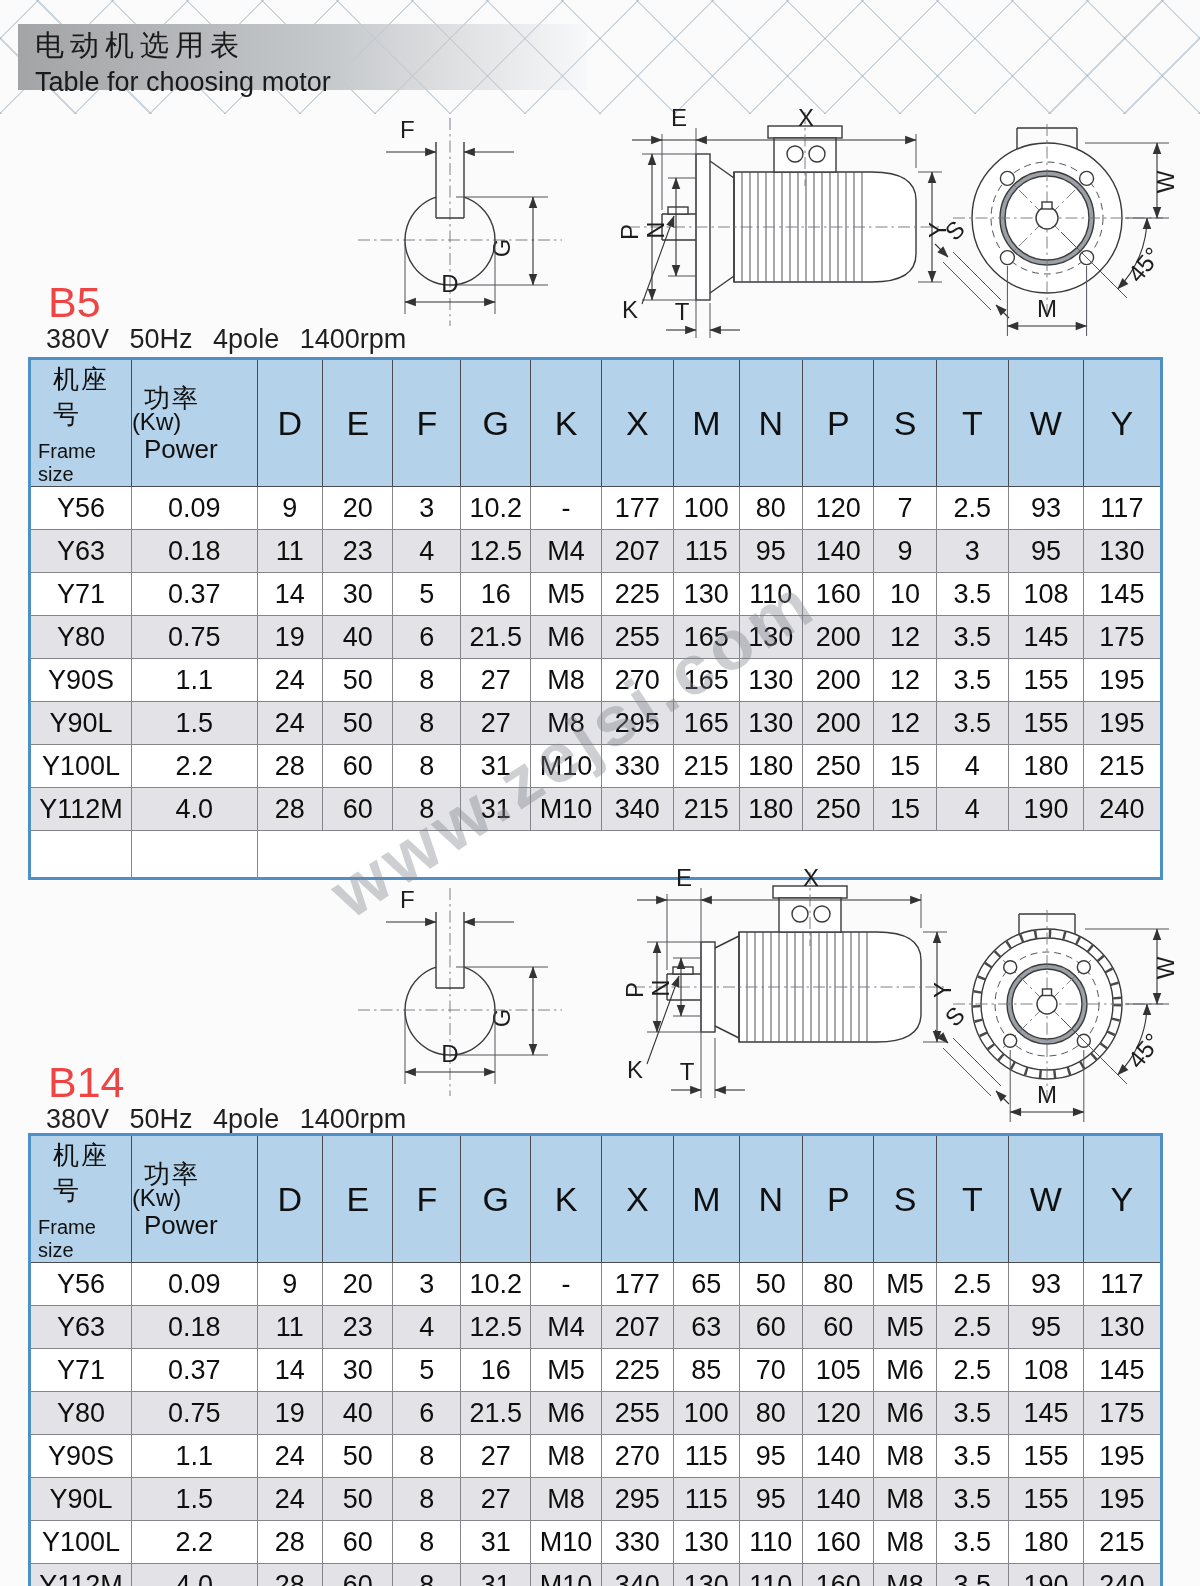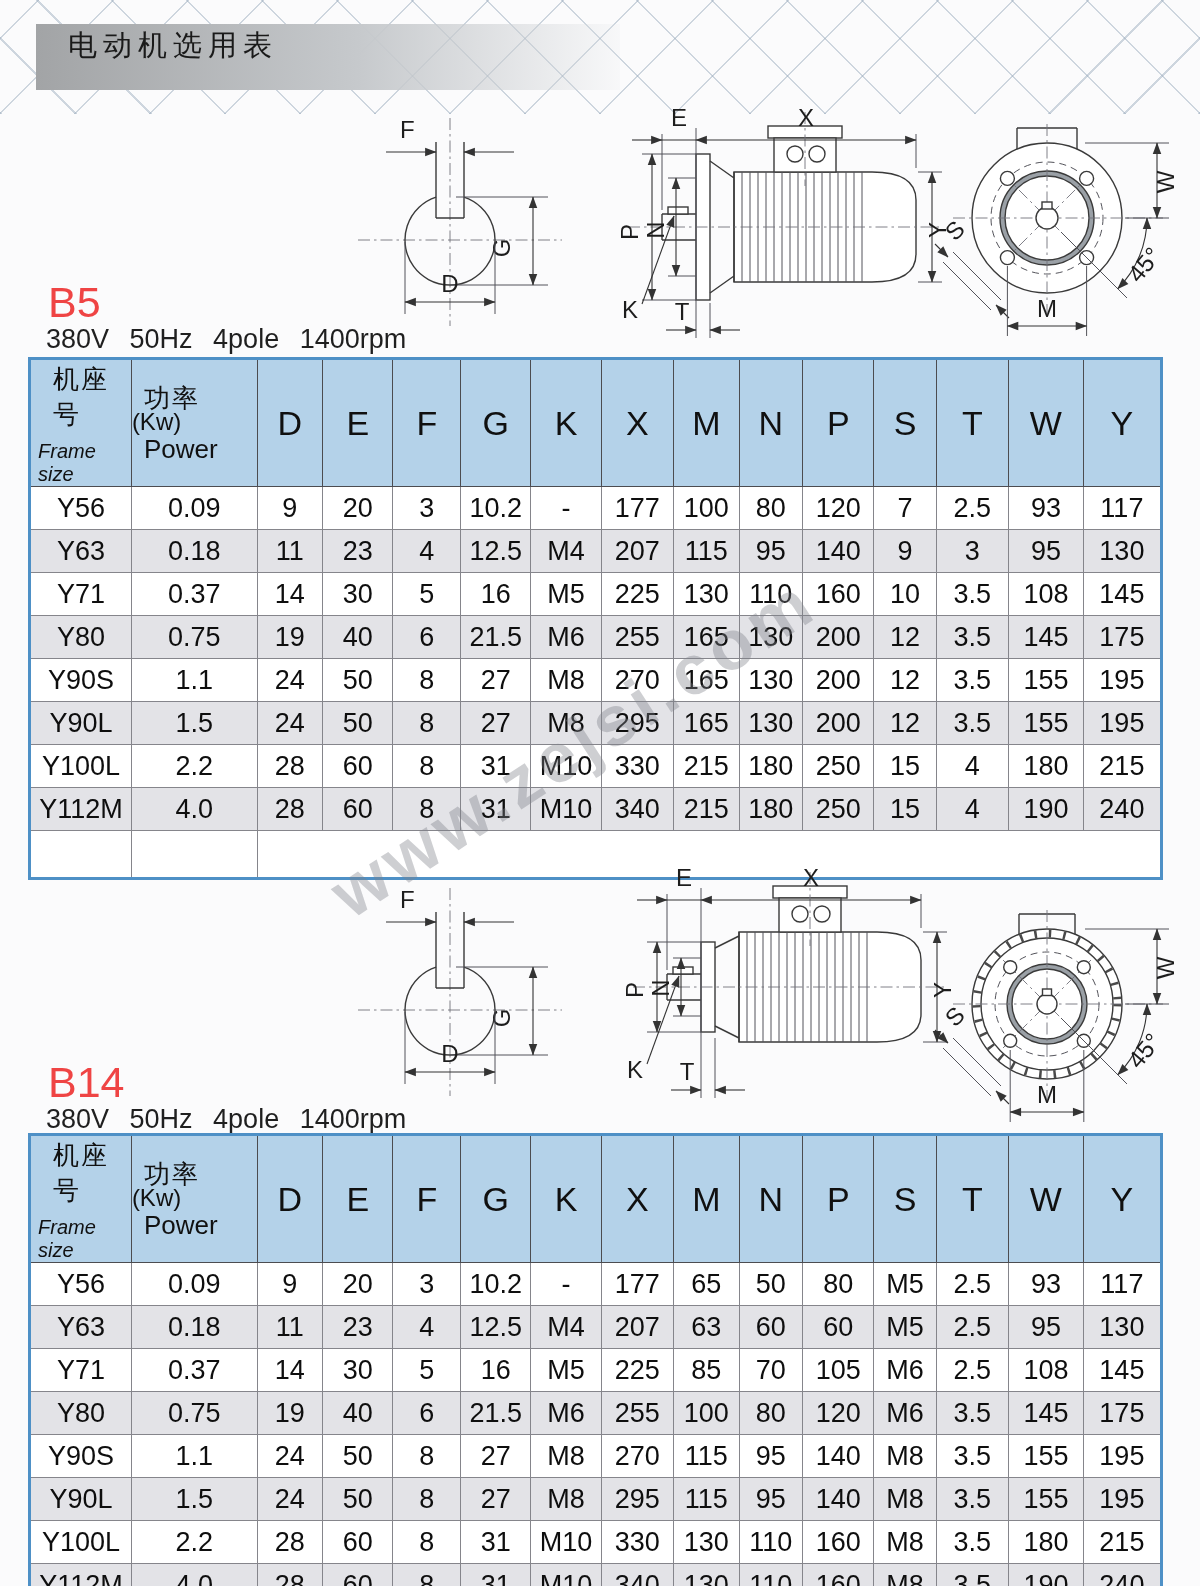--- a/index.html
+++ b/index.html
@@ -3,38 +3,38 @@
 <meta charset="utf-8">
 <style>
   html,body{margin:0;padding:0;background:#e9e9e9;}
   #page{position:relative;width:1200px;height:1586px;background:#fbfbfc;overflow:hidden;
         font-family:"Liberation Sans","DejaVu Sans",sans-serif;color:#111;}
   
   .hatch{position:absolute;left:0;top:0;width:1200px;height:114px;
     background-image:
       repeating-linear-gradient(45deg, rgba(150,168,186,.45) 0 1.5px, transparent 1.5px 53px),
       repeating-linear-gradient(-45deg, rgba(150,168,186,.45) 0 1.5px, transparent 1.5px 53px);}
-  .titlebar{position:absolute;left:36px;top:24px;width:552px;height:64px;padding:2px 0 0 32px;
+  .titlebar{position:absolute;left:18px;top:24px;width:552px;height:64px;padding:2px 0 0 17px;
     background:linear-gradient(90deg,#a2a4a6 0%,#c6c9cc 55%,rgba(228,231,234,.15) 100%);}
   .titlebar .zh{font-size:29px;letter-spacing:6px;color:#1a1a1a;}
   .titlebar .en{font-size:27px;color:#1a1a1a;margin-top:1px;}
   .sec-head{position:absolute;font-size:43px;color:#ef4444;}
   .sec-sub{position:absolute;font-size:27px;color:#1f1f1f;word-spacing:13px;}
   .watermark{position:absolute;left:338px;top:860px;font-size:70px;font-weight:bold;letter-spacing:5px;
     color:rgba(125,130,136,.38);transform:rotate(-33deg);transform-origin:0 50%;white-space:nowrap;pointer-events:none;}
   
   table.dim-table{position:absolute;left:28px;width:1135px;border-collapse:collapse;table-layout:fixed;
     background:#fff;border:3px solid #4e90c6;padding-left:19px;}
   .dim-table th{background:#b4d2e9;border:1px solid #4c4c50;font-weight:normal;padding:0;vertical-align:middle;}
   .dim-table td{border:1px solid #85858b;text-align:center;font-size:27px;color:#0e0e0e;padding:0;height:42px;}
   .dim-table tbody tr:nth-child(even) td{background:#e3e3e7;}
   .dim-table th.dim-th{font-size:34px;color:#101010;}
   th.frame-th{text-align:left;}
   .frame-th .zh{font-size:26px;margin:2px 0 8px 22px;letter-spacing:2px;}
-  .frame-th .en{font-size:20px;margin-left:7px;font-style:italic;}
+  .frame-th .en{font-size:20px;margin-left:7px;}
   th.power-th{text-align:left;}
   .power-th .zh{font-size:26px;margin:0 0 0 12px;letter-spacing:2px;}
   .power-th .kw{font-size:24px;text-align:left;margin:-8px 16px 0 0;}
   .power-th .en{font-size:26px;margin:-2px 16px 0 12px;}
   #t-b5 thead tr{height:88px;} #t-b14 thead tr{height:86px;}
   #t-b5 .empty-row td{height:46px;background:#fff;}
   
   svg{position:absolute;overflow:visible;}
   svg .ln{stroke:#3a3a3a;stroke-width:1.4;fill:none;}
   svg .thin{stroke:#53535a;stroke-width:1;fill:none;}
@@ -43,20 +43,21 @@
   svg text{font-size:24px;fill:#1d1d1d;font-family:"Liberation Sans","DejaVu Sans",sans-serif;}
 </style>
 </head>
 <body>
 
 <div id="page">
   <div class="hatch"></div>
 
   <div class="titlebar">
     <div class="zh">电动机选用表</div>
+    <div class="en">Table for choosing motor</div>
   </div>
 
   <svg style="left:350px;top:102px" width="220" height="232" viewBox="0 0 220 232">
     <defs>
         <marker id="arS1" viewBox="0 0 10 8" markerWidth="11" markerHeight="9" refX="9.5" refY="4" orient="auto-start-reverse">
           <path d="M0.5,0.5L10,4L0.5,7.5Z" fill="#333"></path>
         </marker>
       </defs>
     <line class="cl" x1="8" y1="138" x2="212" y2="138"></line>
     <line class="cl" x1="100" y1="16" x2="100" y2="224"></line>

